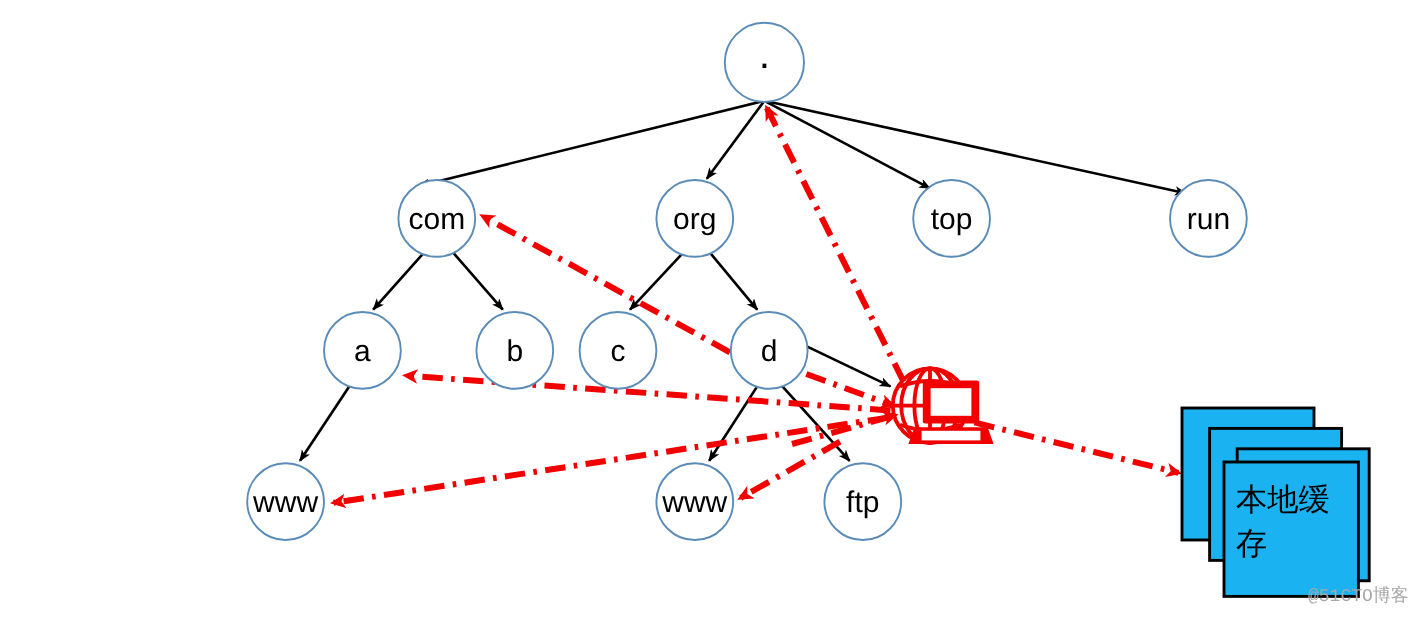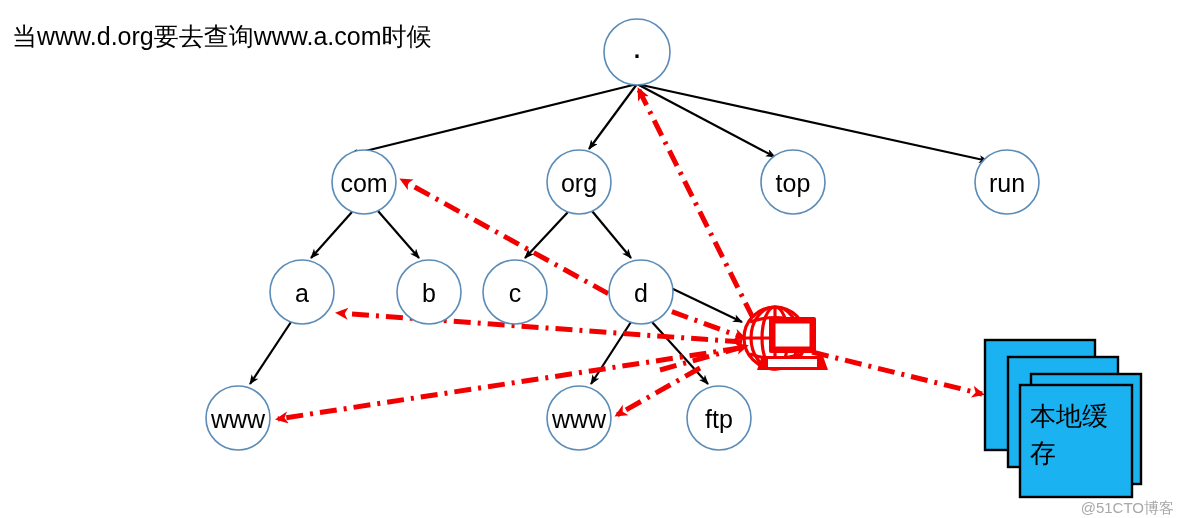--- a/index.html
+++ b/index.html
@@ -76,37 +76,36 @@
     left: 828px;
     top: 318px;
     font-size: 25px;
     color: #000000;
     white-space: nowrap;
     font-family: "Liberation Sans", "DejaVu Sans", sans-serif;
   }
   .watermark {
     position: absolute;
     right: 10px;
-    bottom: 0;
+    bottom: 12px;
     font-size: 15px;
     color: #a8a8a8;
-    font-family: Liberation Sans, sans-serif;
+    font-family: Liberation Mono, monospace;
     white-space: nowrap;
     margin-top: 28px;
   }
   .globe-icon { fill: none; stroke: #f20000; stroke-width: 3.2; }
   .laptop-body { fill: #f20000; stroke: none; }
   .laptop-screen { fill: #ffffff; stroke: #f20000; stroke-width: 3; }
 </style>
 </head>
 <body>
 
 <div id="canvas">
 
-  <div class="title-text">当www.d.org要去查询www.a.com时候</div>
 
   <svg id="diagram-svg" viewBox="0 0 1184 518" xmlns="http://www.w3.org/2000/svg">
     <defs>
       <marker id="arrow-black" markerWidth="11" markerHeight="11" refX="9" refY="4" orient="auto" markerUnits="userSpaceOnUse">
         <path d="M0,0 L10,4 L0,8 L2.6,4 Z" fill="#000000"></path>
       </marker>
       <marker id="arrow-red" markerWidth="16" markerHeight="16" refX="10" refY="6" orient="auto" markerUnits="userSpaceOnUse">
         <path d="M0,0 L13,6 L0,12 L3.4,6 Z" fill="#f20000"></path>
       </marker>
     </defs>

